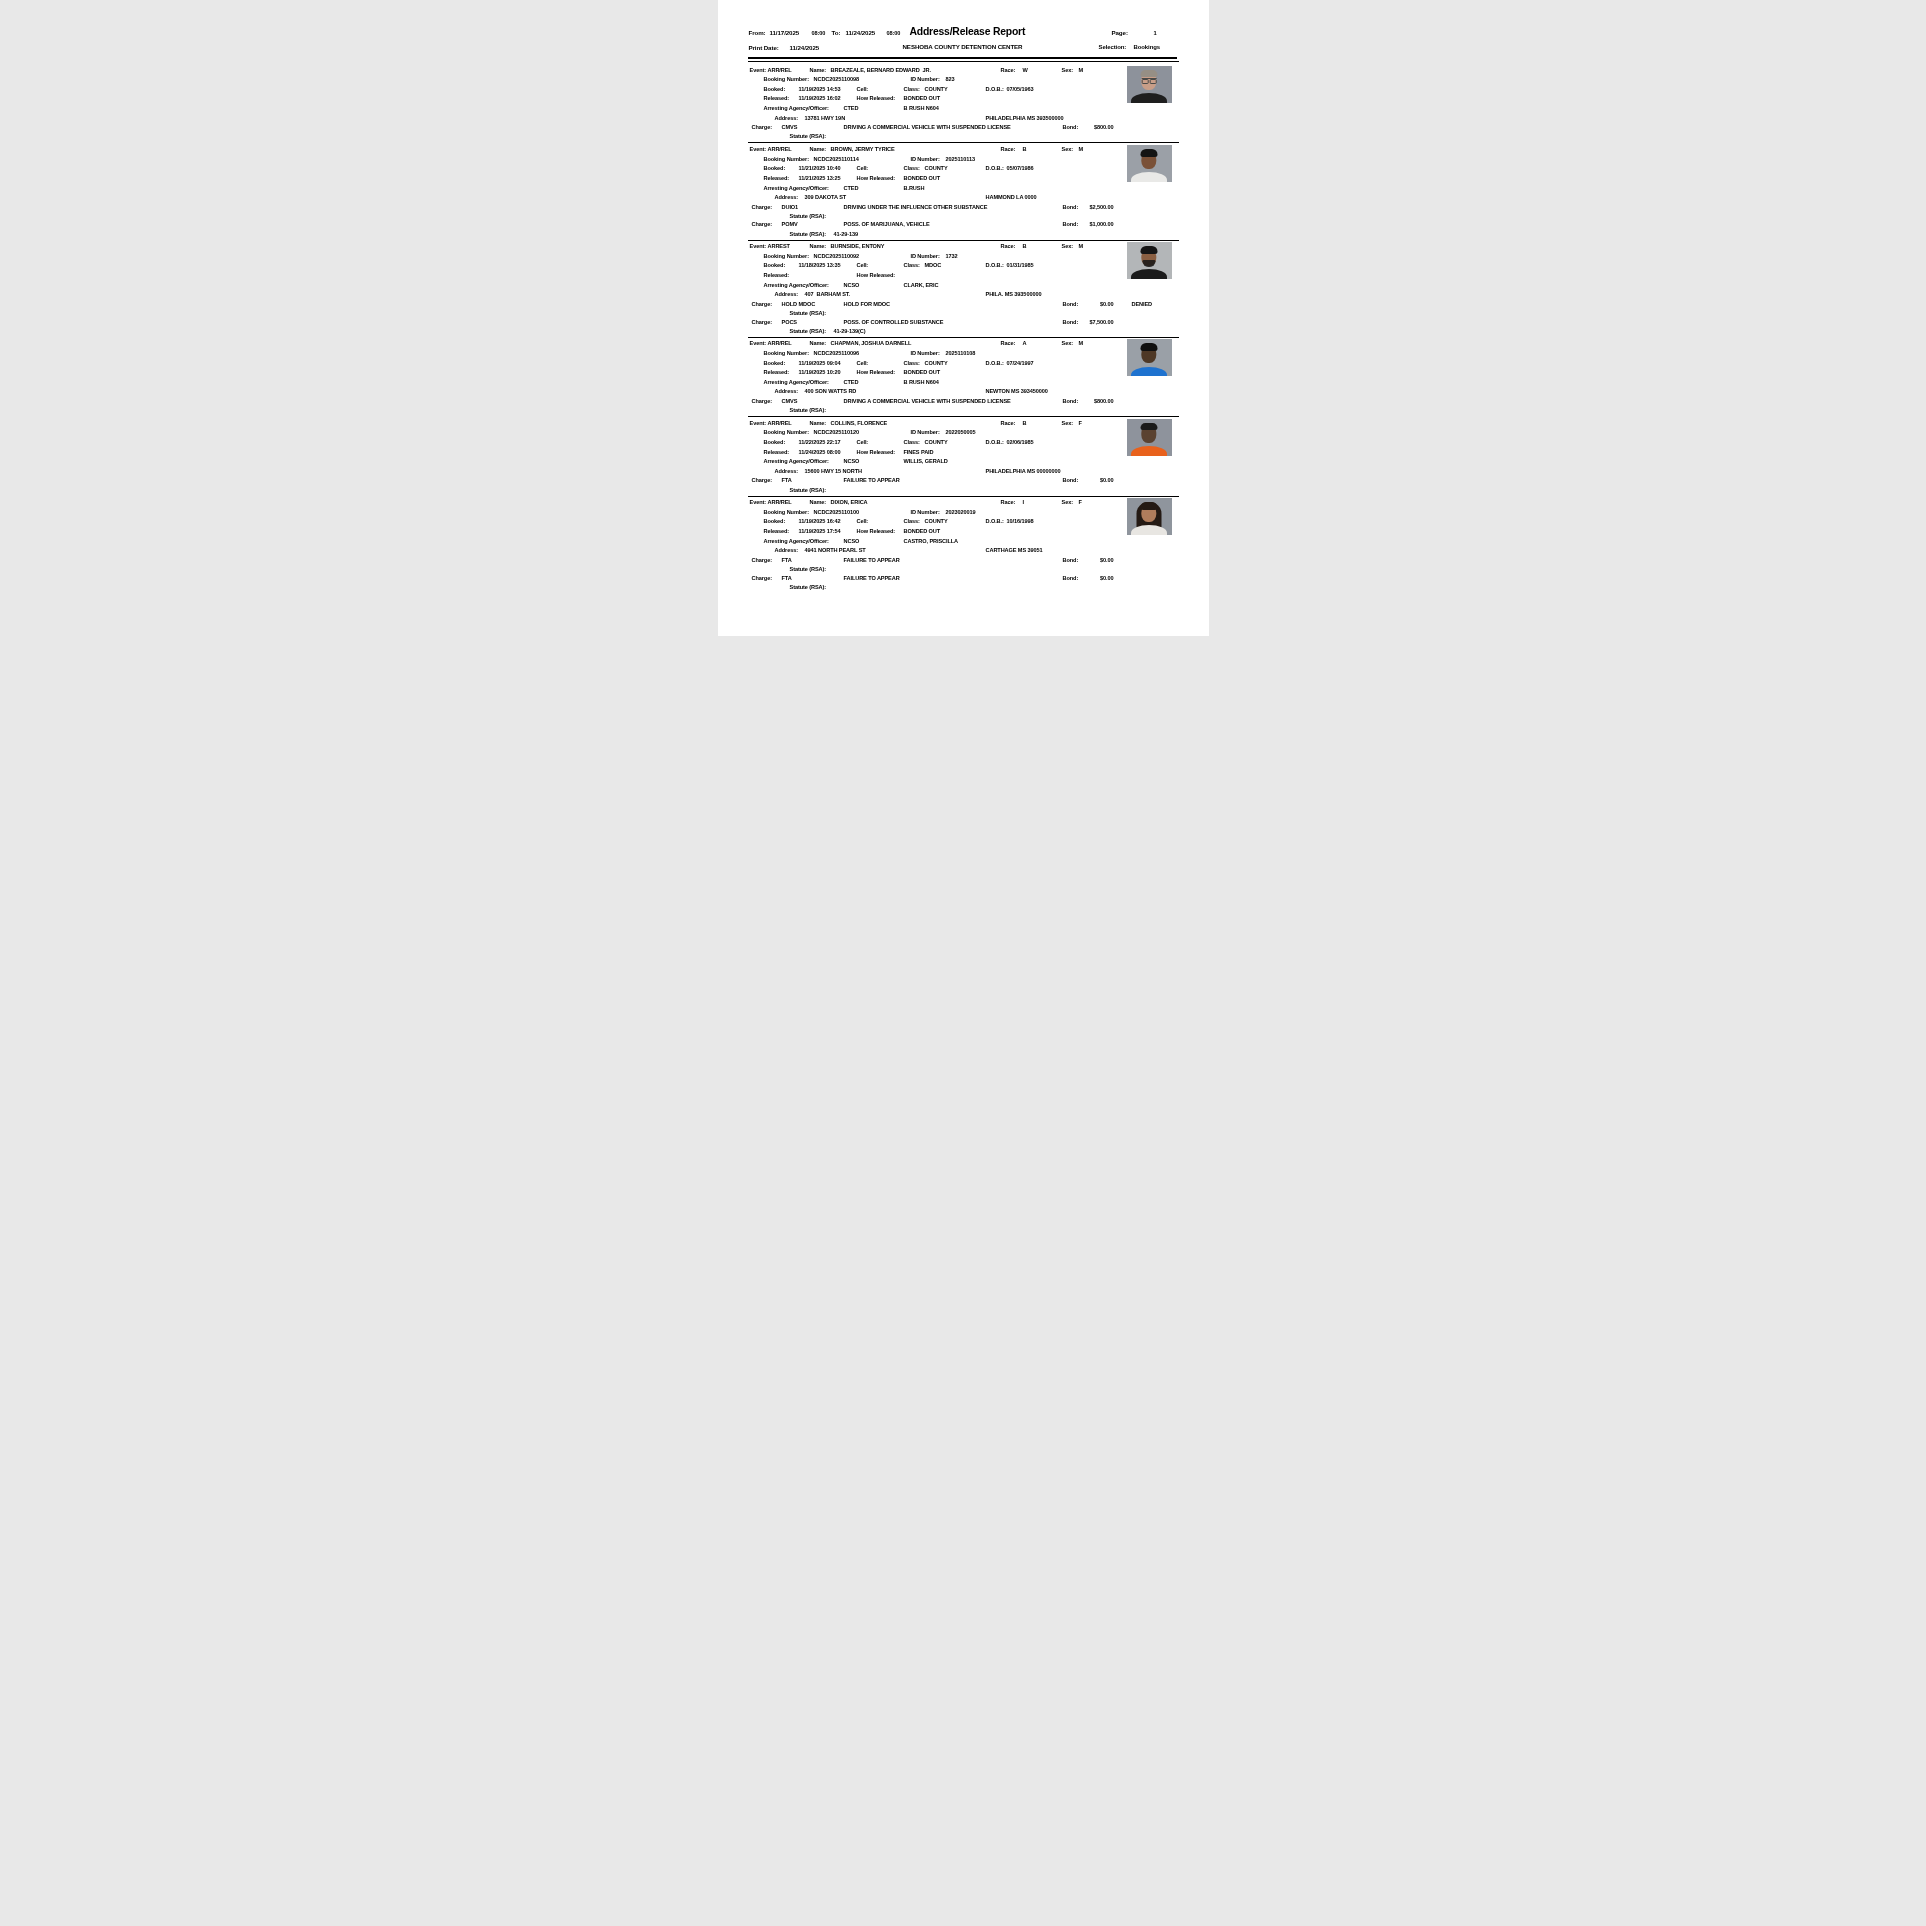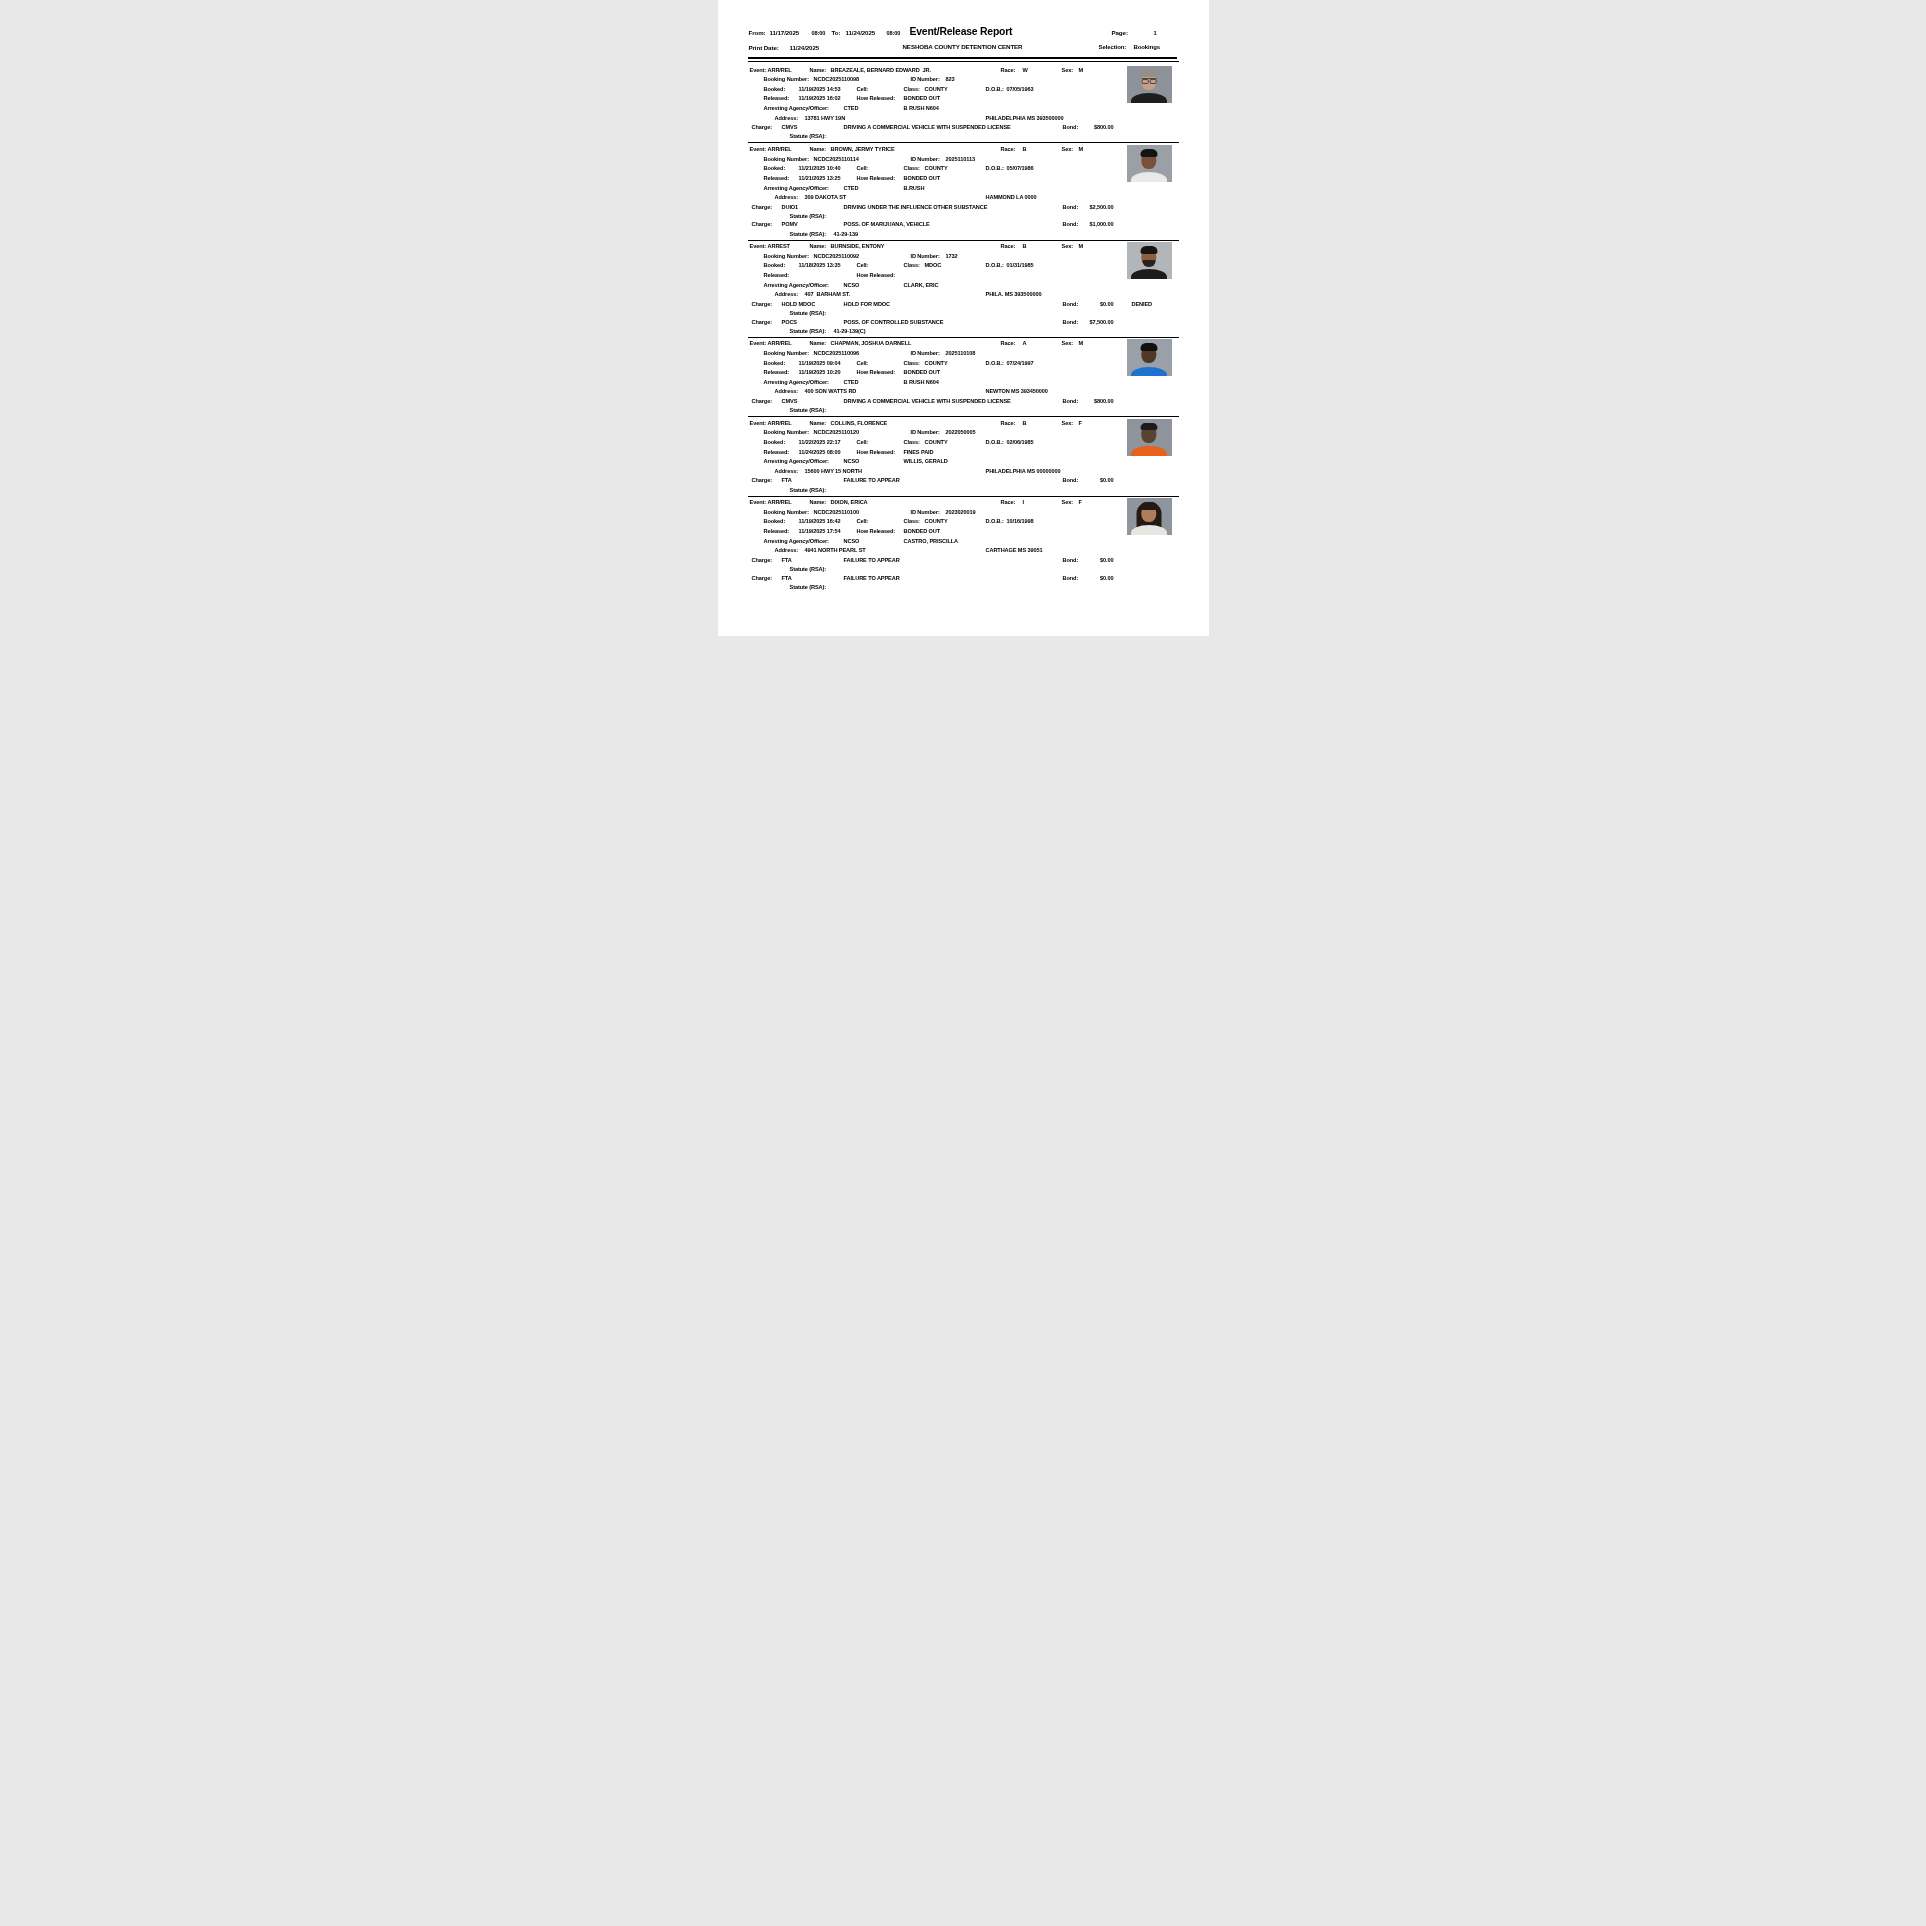--- a/index.html
+++ b/index.html
@@ -68,21 +68,21 @@
 
 <div class="page">
 
   <div class="hdr">
     <span class="h-from">From:</span>
     <span class="h-fromdate">11/17/2025</span>
     <span class="h-fromtime">08:00</span>
     <span class="h-to">To:</span>
     <span class="h-todate">11/24/2025</span>
     <span class="h-totime">08:00</span>
-    <span class="h-title">Event/Release Report</span>
+    <span class="h-title">Address/Release Report</span>
     <span class="h-page">Page:</span>
     <span class="h-pageno">1</span>
     <span class="h-printl">Print Date:</span>
     <span class="h-printd">11/24/2025</span>
     <span class="h-fac">NESHOBA COUNTY DETENTION CENTER</span>
     <span class="h-sell">Selection:</span>
     <span class="h-selv">Bookings</span>
     <div class="rule-thick"></div>
     <div class="rule-thin"></div>
   </div>

